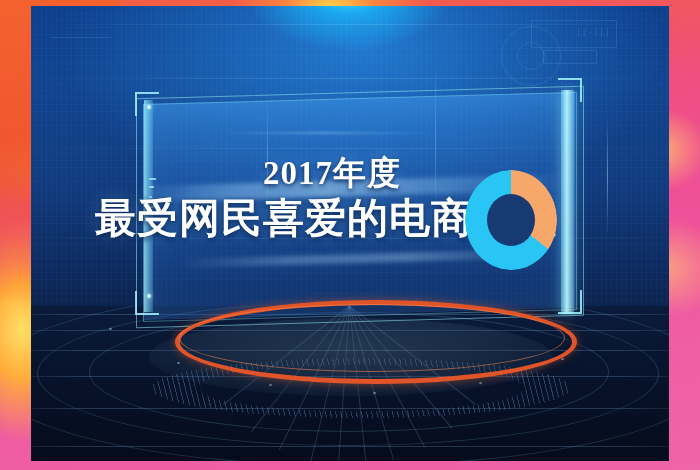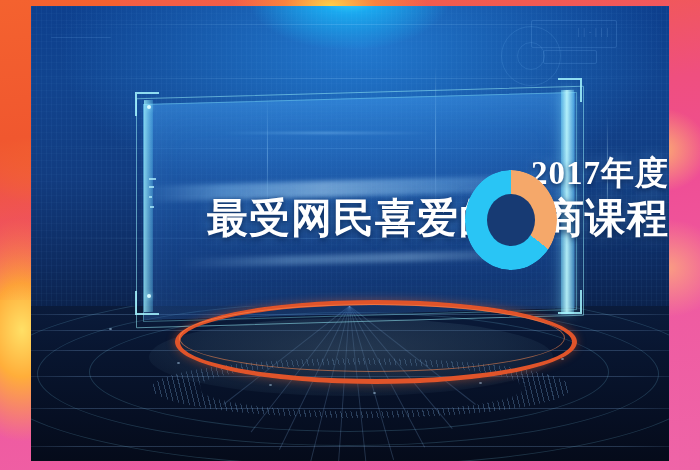--- a/index.html
+++ b/index.html
@@ -265,21 +265,21 @@
   .hud-tick {
     position: absolute;
     background: rgba(175,240,255,.75);
   }
 
   
   .title-wrap {
     position: absolute;
     left: 0; right: 0;
     top: 148px;
-    text-align: right;
+    text-align: center;
     z-index: 7;
   }
   .title-line1 {
     font-family: "Liberation Serif", "DejaVu Serif", serif;
     font-weight: 700;
     font-size: 33px;
     line-height: 39px;
     color: #ffffff;
     letter-spacing: 1px;
     text-shadow: 0 2px 5px rgba(0,25,70,.85), 0 0 14px rgba(120,200,255,.45);

